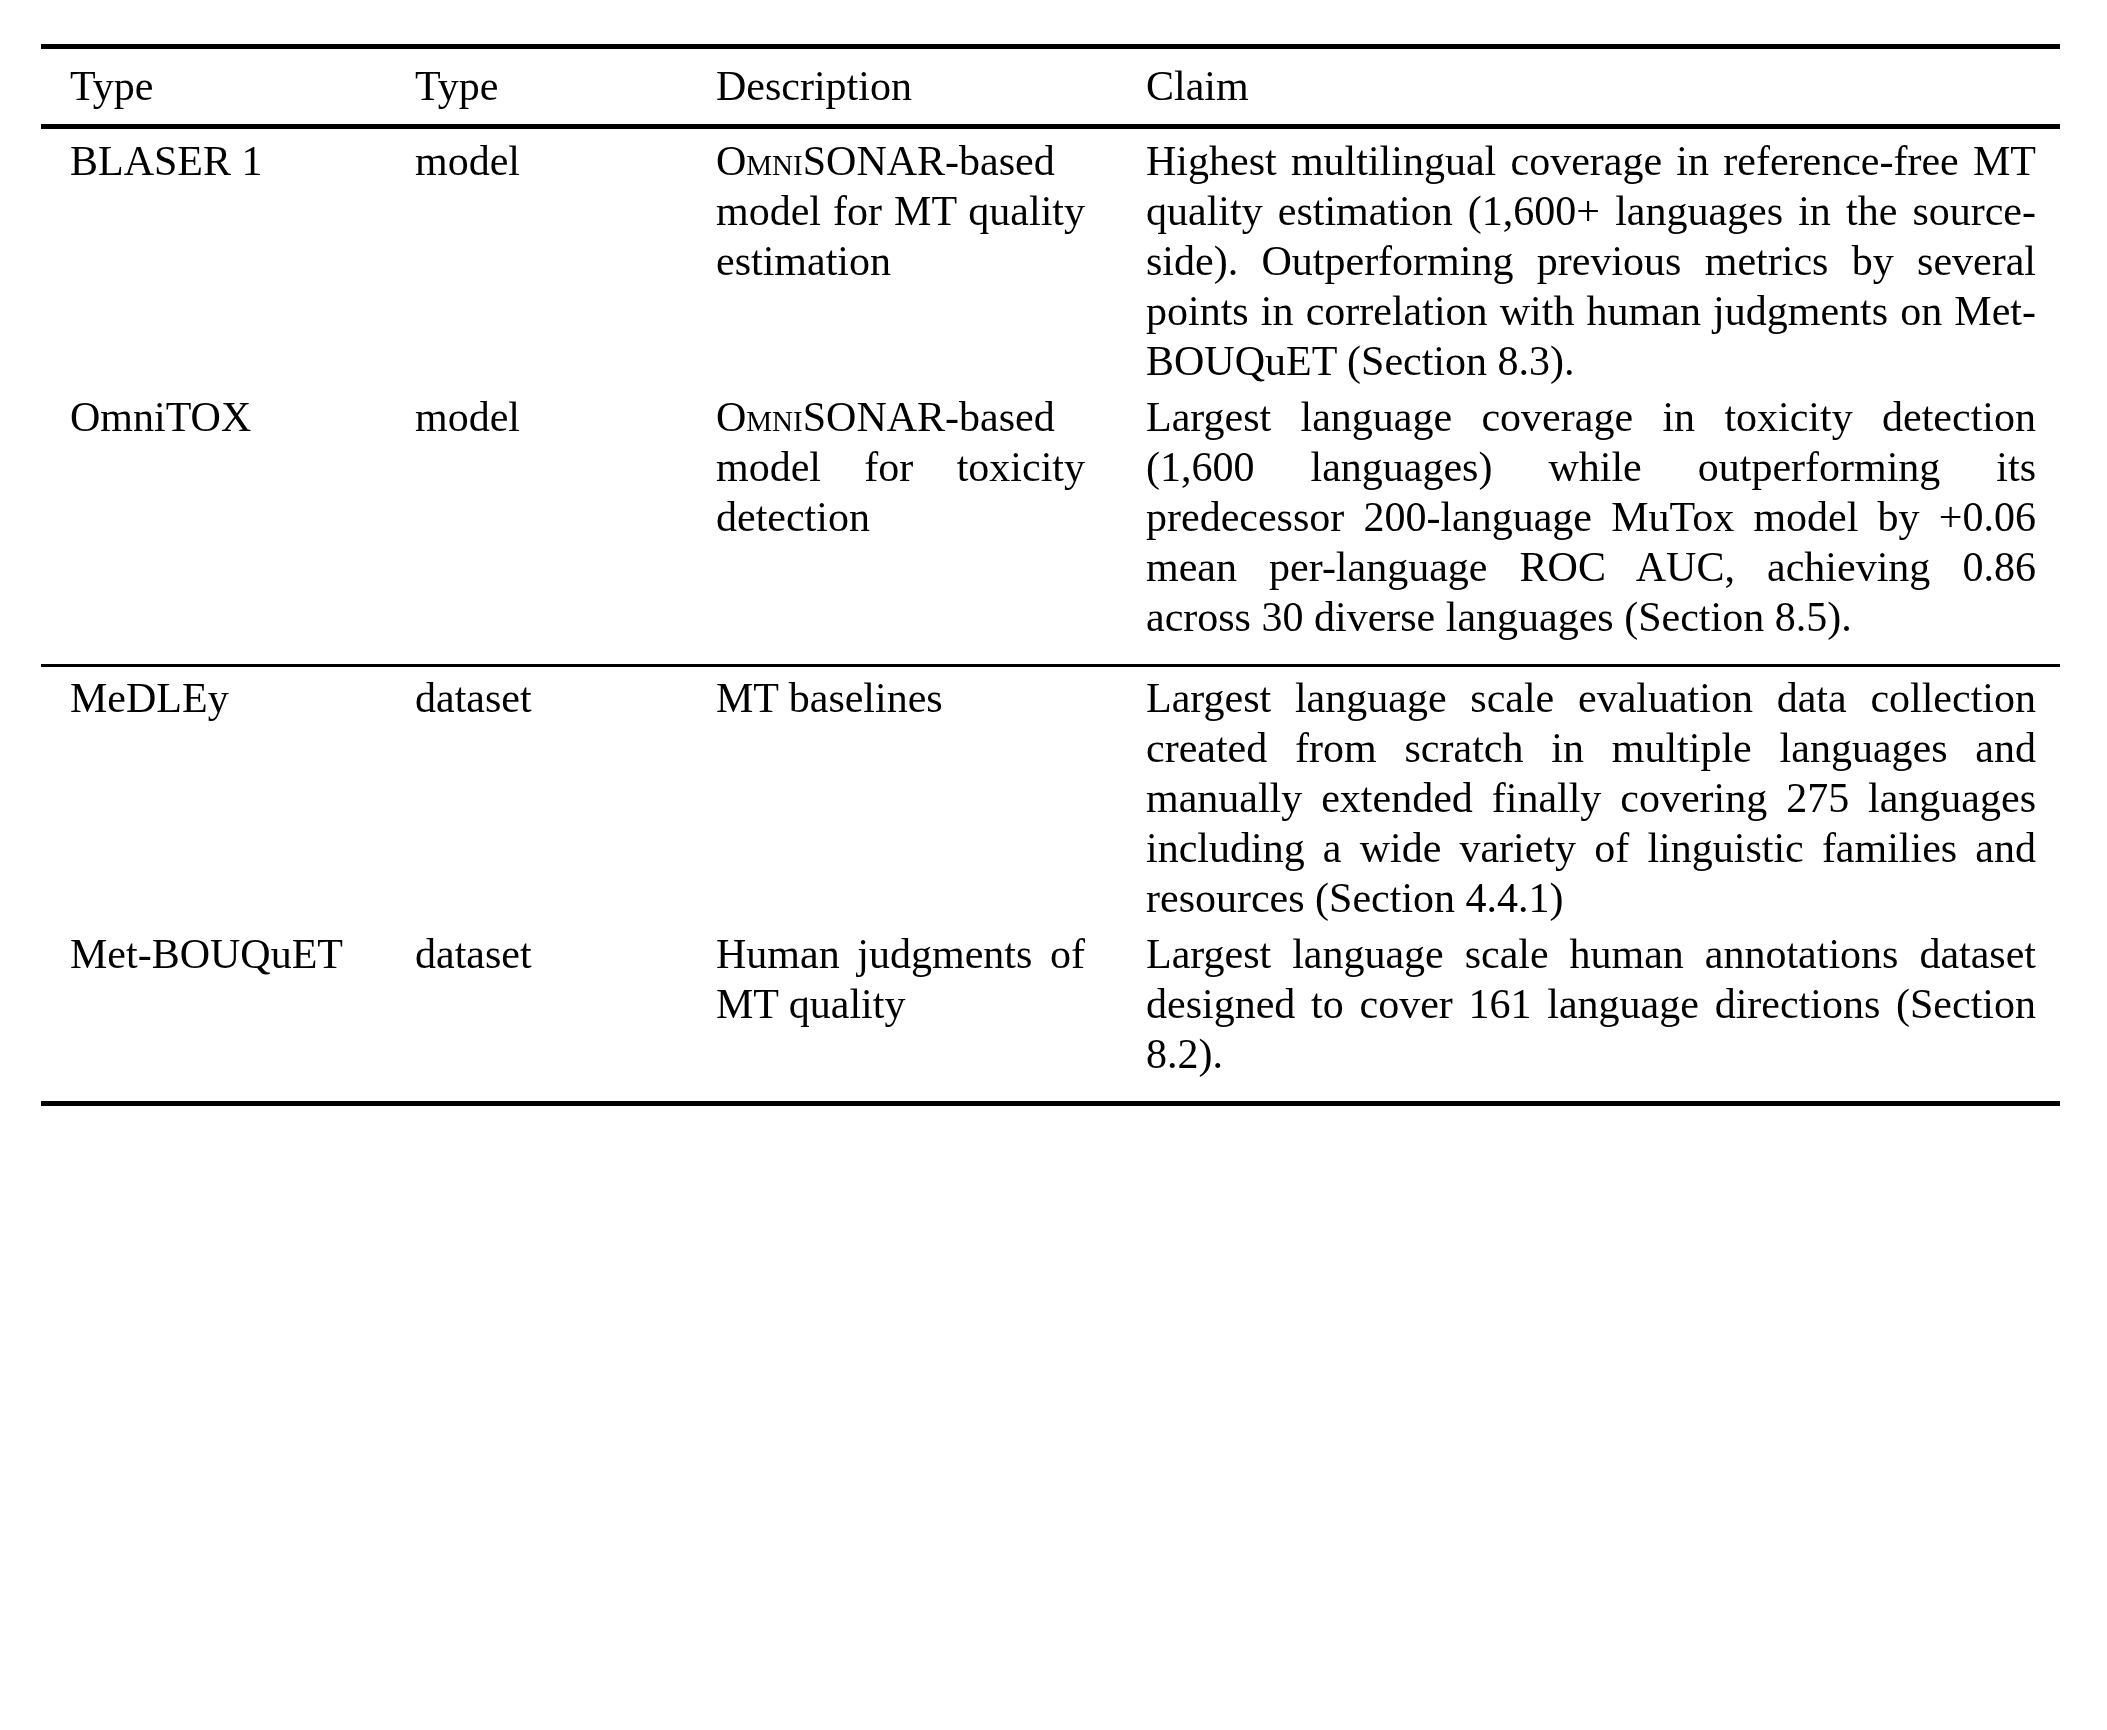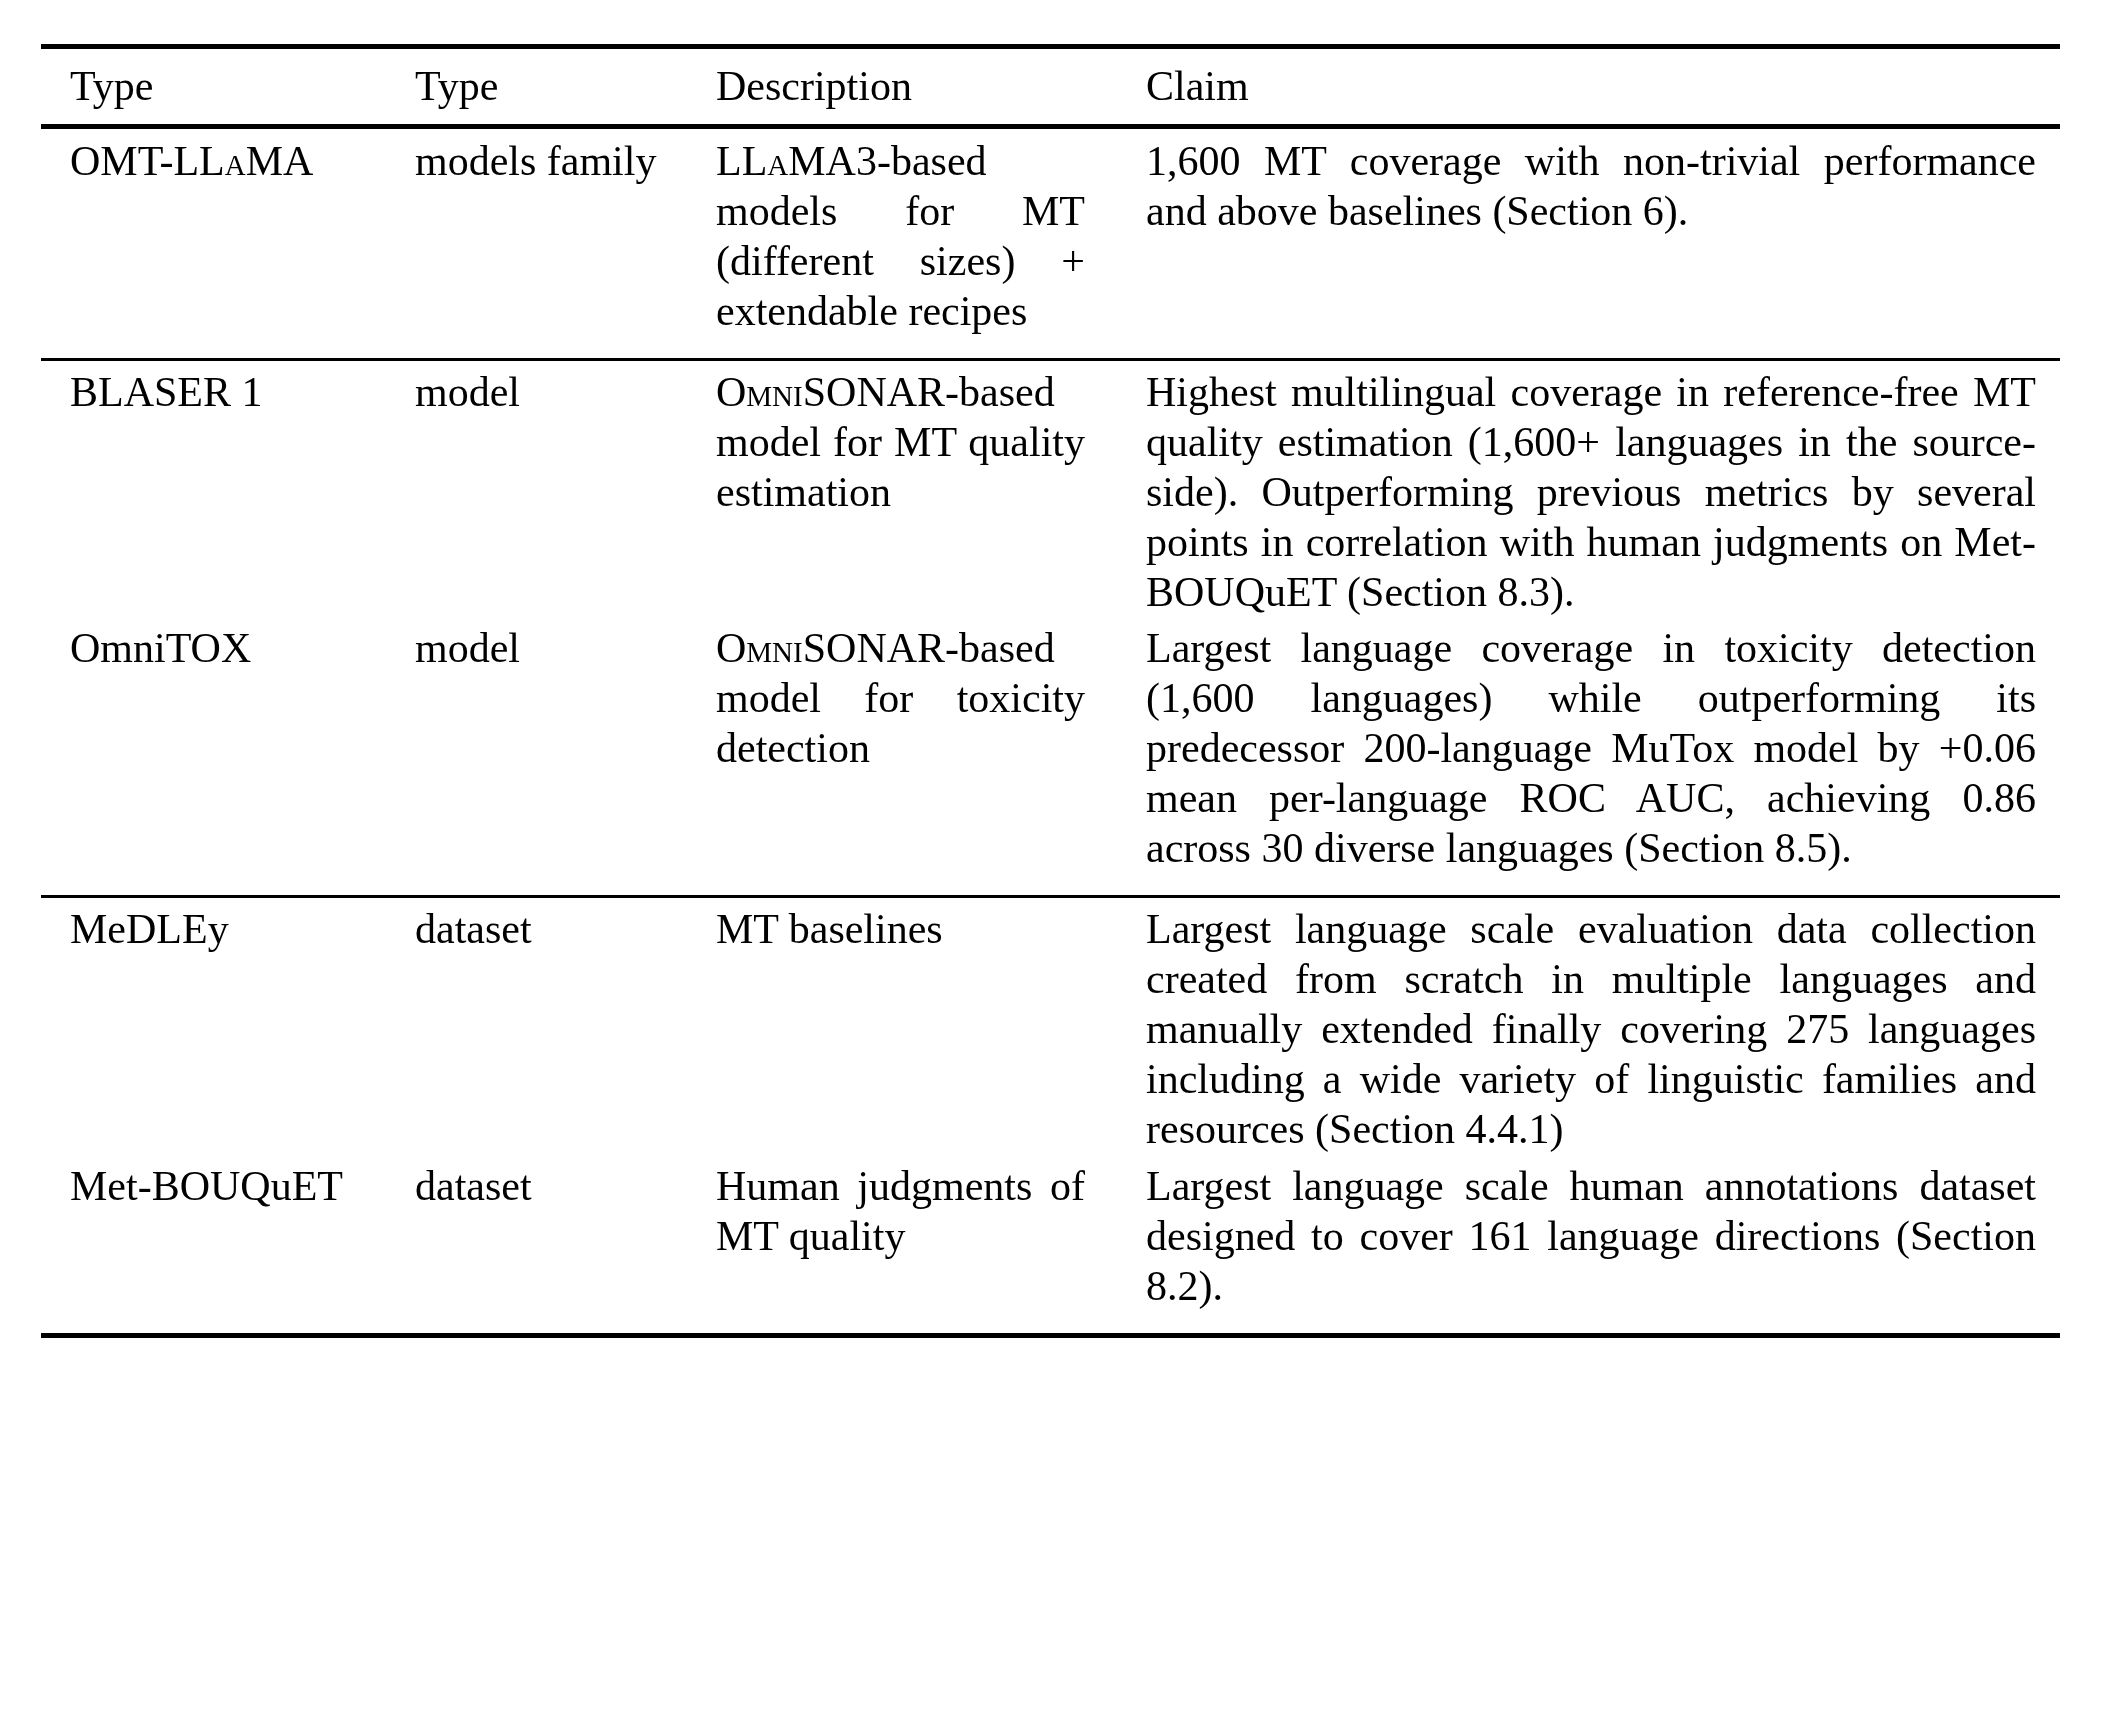--- a/index.html
+++ b/index.html
@@ -78,26 +78,20 @@
     </colgroup>
     <thead>
       <tr>
         <th class="h-name">Type</th>
         <th class="h-type">Type</th>
         <th class="h-desc">Description</th>
         <th class="h-claim">Claim</th>
       </tr>
     </thead>
   <tbody>
-        <tr>
-          <td class="cell-name">OMT-<span class="sc">LLaMA</span></td>
-          <td class="cell-type">models family</td>
-          <td class="cell-desc"><span class="sc">LLaMA</span>3-based models for MT (different sizes) + extendable recipes</td>
-          <td class="cell-claim">1,600 MT coverage with non-trivial performance and above baselines (Section 6).</td>
-        </tr>
       </tbody>
       <tbody class="group-sep">
         <tr>
           <td class="cell-name">BLASER 1</td>
           <td class="cell-type">model</td>
           <td class="cell-desc"><span class="sc">OmniSONAR</span>-based model for MT quality estimation</td>
           <td class="cell-claim">Highest multilingual coverage in reference-free MT quality estimation (1,600+ languages in the source-side). Outperforming previous metrics by several points in correlation with human judgments on Met-BOUQuET (Section 8.3).</td>
         </tr>
         <tr>
           <td class="cell-name">OmniTOX</td>

